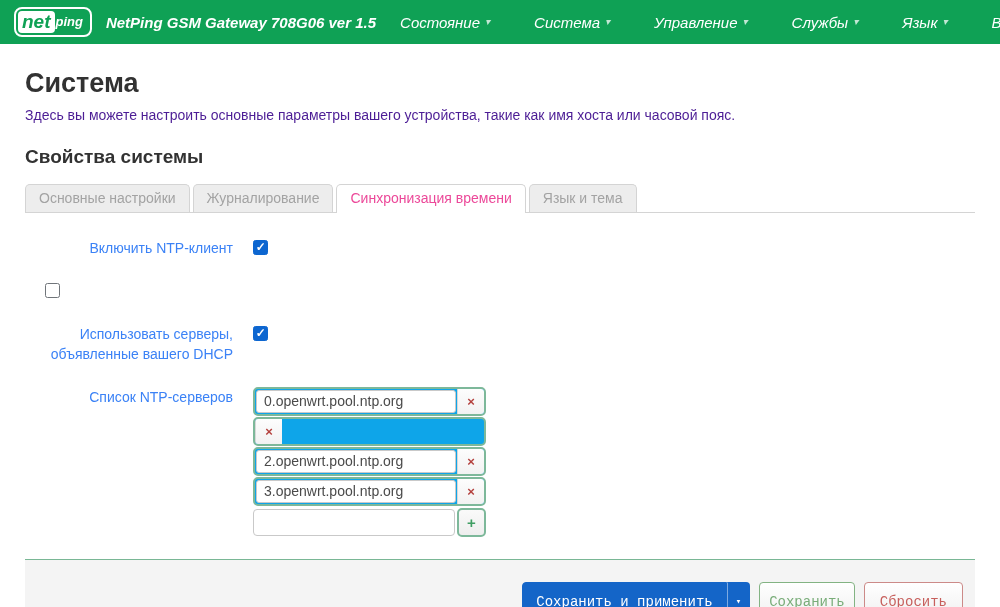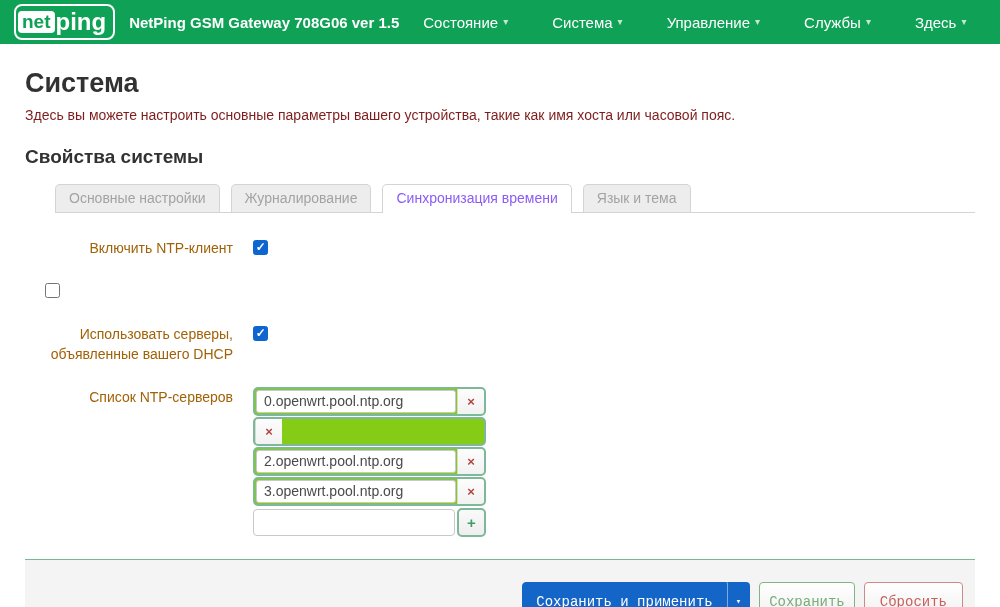--- a/index.html
+++ b/index.html
@@ -1,60 +1,60 @@
 <!DOCTYPE html>
 <html><head>
 <meta charset="utf-8">
 <style>
   * { box-sizing: border-box; margin: 0; padding: 0; }
   html, body { width: 1000px; height: 607px; overflow: hidden; background: #fff;
     font-family: "Liberation Sans", sans-serif; }
 
   
-  .topbar { display: flex; align-items: center; height: 44px; background: #0fa155; padding: 0 14px; }
+  .topbar { display: flex; align-items: center; height: 44px; background: #0fa155; padding: 0 14px; font-style: italic; }
   .logo { display: inline-flex; align-items: center; border: 2px solid #fff; border-radius: 8px;
     padding: 2px 7px 2px 2px; cursor: pointer; }
   .logo-net { background: #fff; color: #0fa155; font-weight: bold; font-size: 19px;
     padding: 0 4px; border-radius: 4px; line-height: 1.2; }
-  .logo-ping { color: #fff; font-weight: bold; font-size: 24px; margin-left: 1px; line-height: 1.2; }
+  .logo-ping { color: #fff; font-weight: bold; font-size: 13px; margin-left: 1px; line-height: 1.2; }
   .app-title { color: #fff; font-weight: bold; font-size: 15px; margin-left: 14px; white-space: nowrap; }
   .nav { display: flex; align-items: center; margin-left: 24px; gap: 44px; }
   .nav-item { color: #fff; font-size: 15px; display: inline-flex; align-items: center; gap: 5px;
     cursor: pointer; white-space: nowrap; }
   .caret { font-size: 10px; color: rgba(255,255,255,.75); line-height: 1; }
   .badge { margin-left: auto; background: #5bc0de; color: #fff; font-weight: bold; font-size: 11px;
     letter-spacing: .4px; padding: 4px 9px; border-radius: 10px; white-space: nowrap; }
 
   
   .content { padding: 0 25px; }
   h1.page-title { margin-top: 24px; font-size: 27px; color: #323232; }
-  p.page-desc { margin-top: 8px; font-size: 14px; color: #7f1d1d; }
+  p.page-desc { margin-top: 8px; font-size: 14px; color: #4c1d95; }
   h2.section-title { margin-top: 23px; font-size: 19px; color: #323232; }
 
   
-  .tabs { display: flex; align-items: flex-end; gap: 11px; margin-top: 16px;
-    border-bottom: 1px solid #d4d4d4; margin-left: 30px; }
+  .tabs { display: flex; align-items: flex-end; gap: 3px; margin-top: 16px;
+    border-bottom: 1px solid #d4d4d4; }
   .tab { font-size: 14px; color: #a3a3a3; background: #ededed; border: 1px solid #d4d4d4;
     border-bottom: none; border-radius: 5px 5px 0 0; padding: 5px 13px 6px; cursor: pointer;
     white-space: nowrap; }
-  .tab.active { background: #fff; color: #8b5cf6; margin-bottom: -1px; padding-bottom: 7px; }
+  .tab.active { background: #fff; color: #ec4899; margin-bottom: -1px; padding-bottom: 7px; }
 
   
   .form { margin-top: 25px; }
   .form-row { display: flex; align-items: flex-start; margin-bottom: 22px; }
-  .form-label { width: 208px; text-align: right; font-size: 14px; color: #a16207; line-height: 1.45; }
+  .form-label { width: 208px; text-align: right; font-size: 14px; color: #3b82f6; line-height: 1.45; }
   .form-control { margin-left: 20px; }
 
   .cb { width: 15px; height: 15px; border: 1.6px solid #70757a; border-radius: 2.5px; background: #fff;
     display: inline-block; position: relative; margin-top: 2px; cursor: pointer; }
   .cb.checked { background: #0d66d0; border-color: #0d66d0; }
   .cb.checked::after { content: "✓"; position: absolute; left: 1.8px; top: -1.5px; color: #fff;
     font-size: 12px; font-weight: bold; }
 
-  .ntp-row { width: 233px; height: 29px; display: flex; align-items: stretch; background: #84cc16;
+  .ntp-row { width: 233px; height: 29px; display: flex; align-items: stretch; background: #0ea5e9;
     border: 2px solid #7db89a; border-radius: 5px; margin-bottom: 1px; overflow: hidden; }
   .ntp-input { flex: 1; min-width: 0; margin: 1px; border: 1px solid #c9c9c9; border-radius: 3px;
     padding: 1px 7px; font-size: 14px; color: #4a4a4a; font-family: "Liberation Sans", sans-serif; outline: none; }
   .ntp-remove { width: 27px; border: none; border-left: 1px solid #d8d8d8;
     background: linear-gradient(#fdfdfd, #f2f2f2); color: #b4413e; font-weight: bold; font-size: 13px;
     cursor: pointer; }
   .ntp-add-row { display: flex; align-items: center; margin-top: 2px; }
   .ntp-new-input { width: 202px; height: 27px; border: 1px solid #c9c9c9; border-radius: 4px;
     padding: 1px 7px; font-size: 14px; color: #4a4a4a; font-family: "Liberation Sans", sans-serif; outline: none; }
   .ntp-add { width: 29px; height: 29px; margin-left: 2px; border: 2px solid #7db89a; border-radius: 5px;
@@ -97,21 +97,21 @@
     </span>
     <span class="nav-item">
       <span>Управление</span>
       <span class="caret">▾</span>
     </span>
     <span class="nav-item">
       <span>Службы</span>
       <span class="caret">▾</span>
     </span>
     <span class="nav-item">
-      <span>Здесь</span>
+      <span>Язык</span>
       <span class="caret">▾</span>
     </span>
     <span class="nav-item">
       <span>Выйти</span>
     </span>
   </nav>
 
   <span class="badge">ОБНОВЛЯЕТСЯ</span>
 </header>
 

